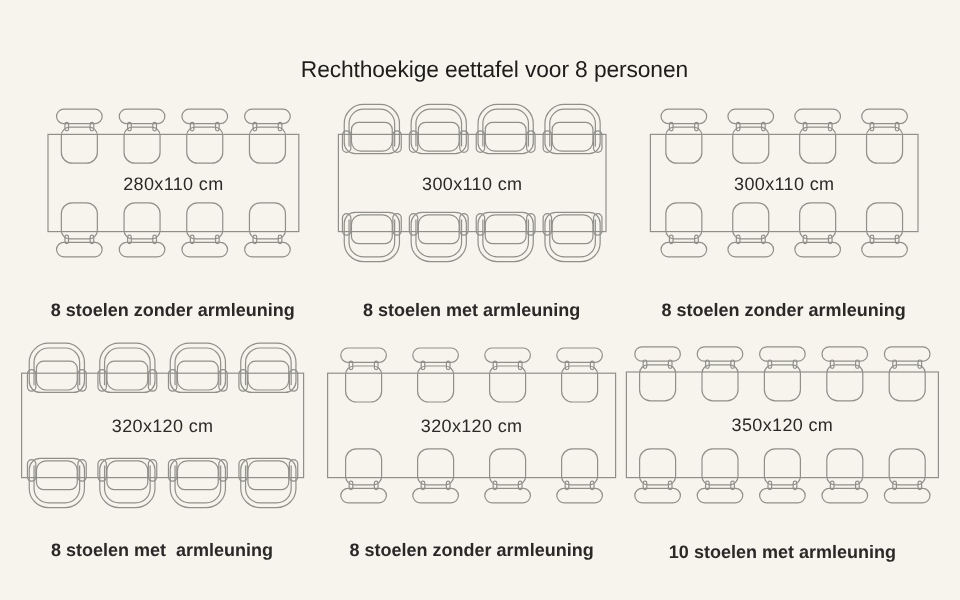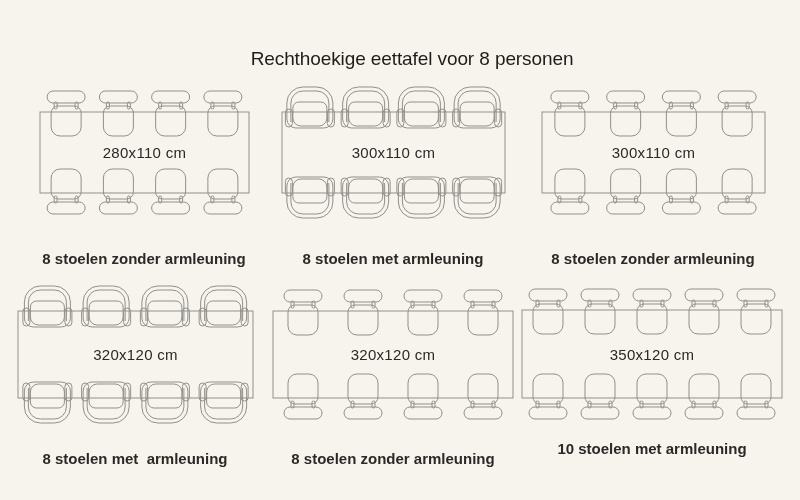--- a/index.html
+++ b/index.html
@@ -398,14 +398,14 @@
     <text class="dim" x="135.5" y="360">320x120 cm</text>
     <text class="dim" x="393" y="360">320x120 cm</text>
     <text class="dim" x="652" y="359.5">350x120 cm</text>
   </svg>
 
   <div class="caption" style="left: 144px; top: 250px;">8 stoelen zonder armleuning</div>
   <div class="caption" style="left: 393px; top: 250px;">8 stoelen met armleuning</div>
   <div class="caption" style="left: 653px; top: 250px;">8 stoelen zonder armleuning</div>
   <div class="caption" style="left: 135px; top: 450px;">8 stoelen met  armleuning</div>
   <div class="caption" style="left: 393px; top: 450px;">8 stoelen zonder armleuning</div>
-  <div class="caption" style="left: 652px; top: 440px;">10 stoelen met armleuning</div>
+  <div class="caption" style="left: 652px; top: 452px;">10 stoelen met armleuning</div>
 </div>
 
 </body></html>

